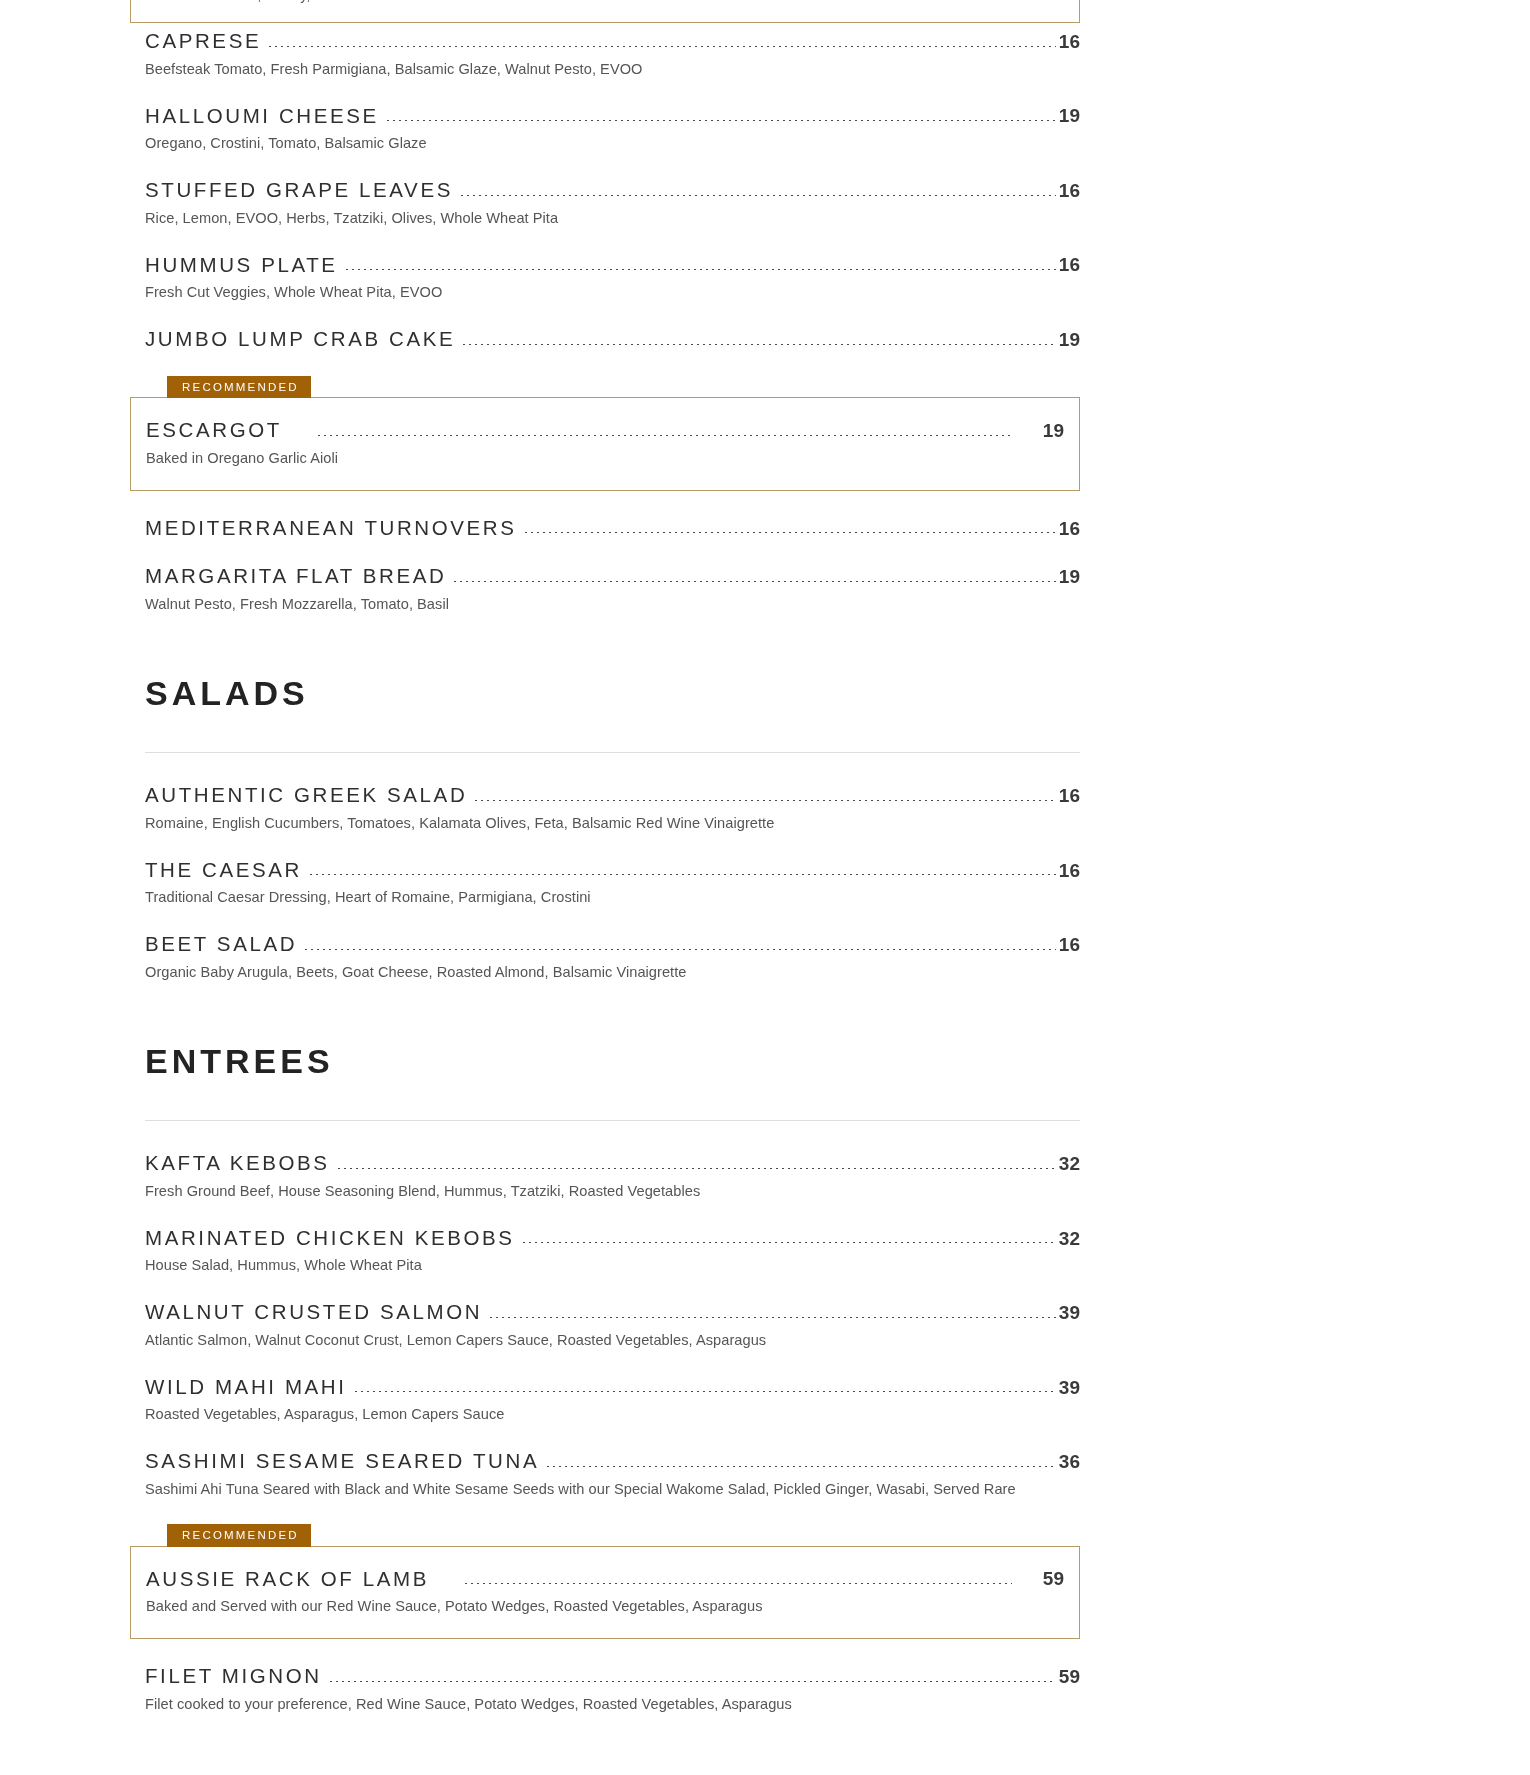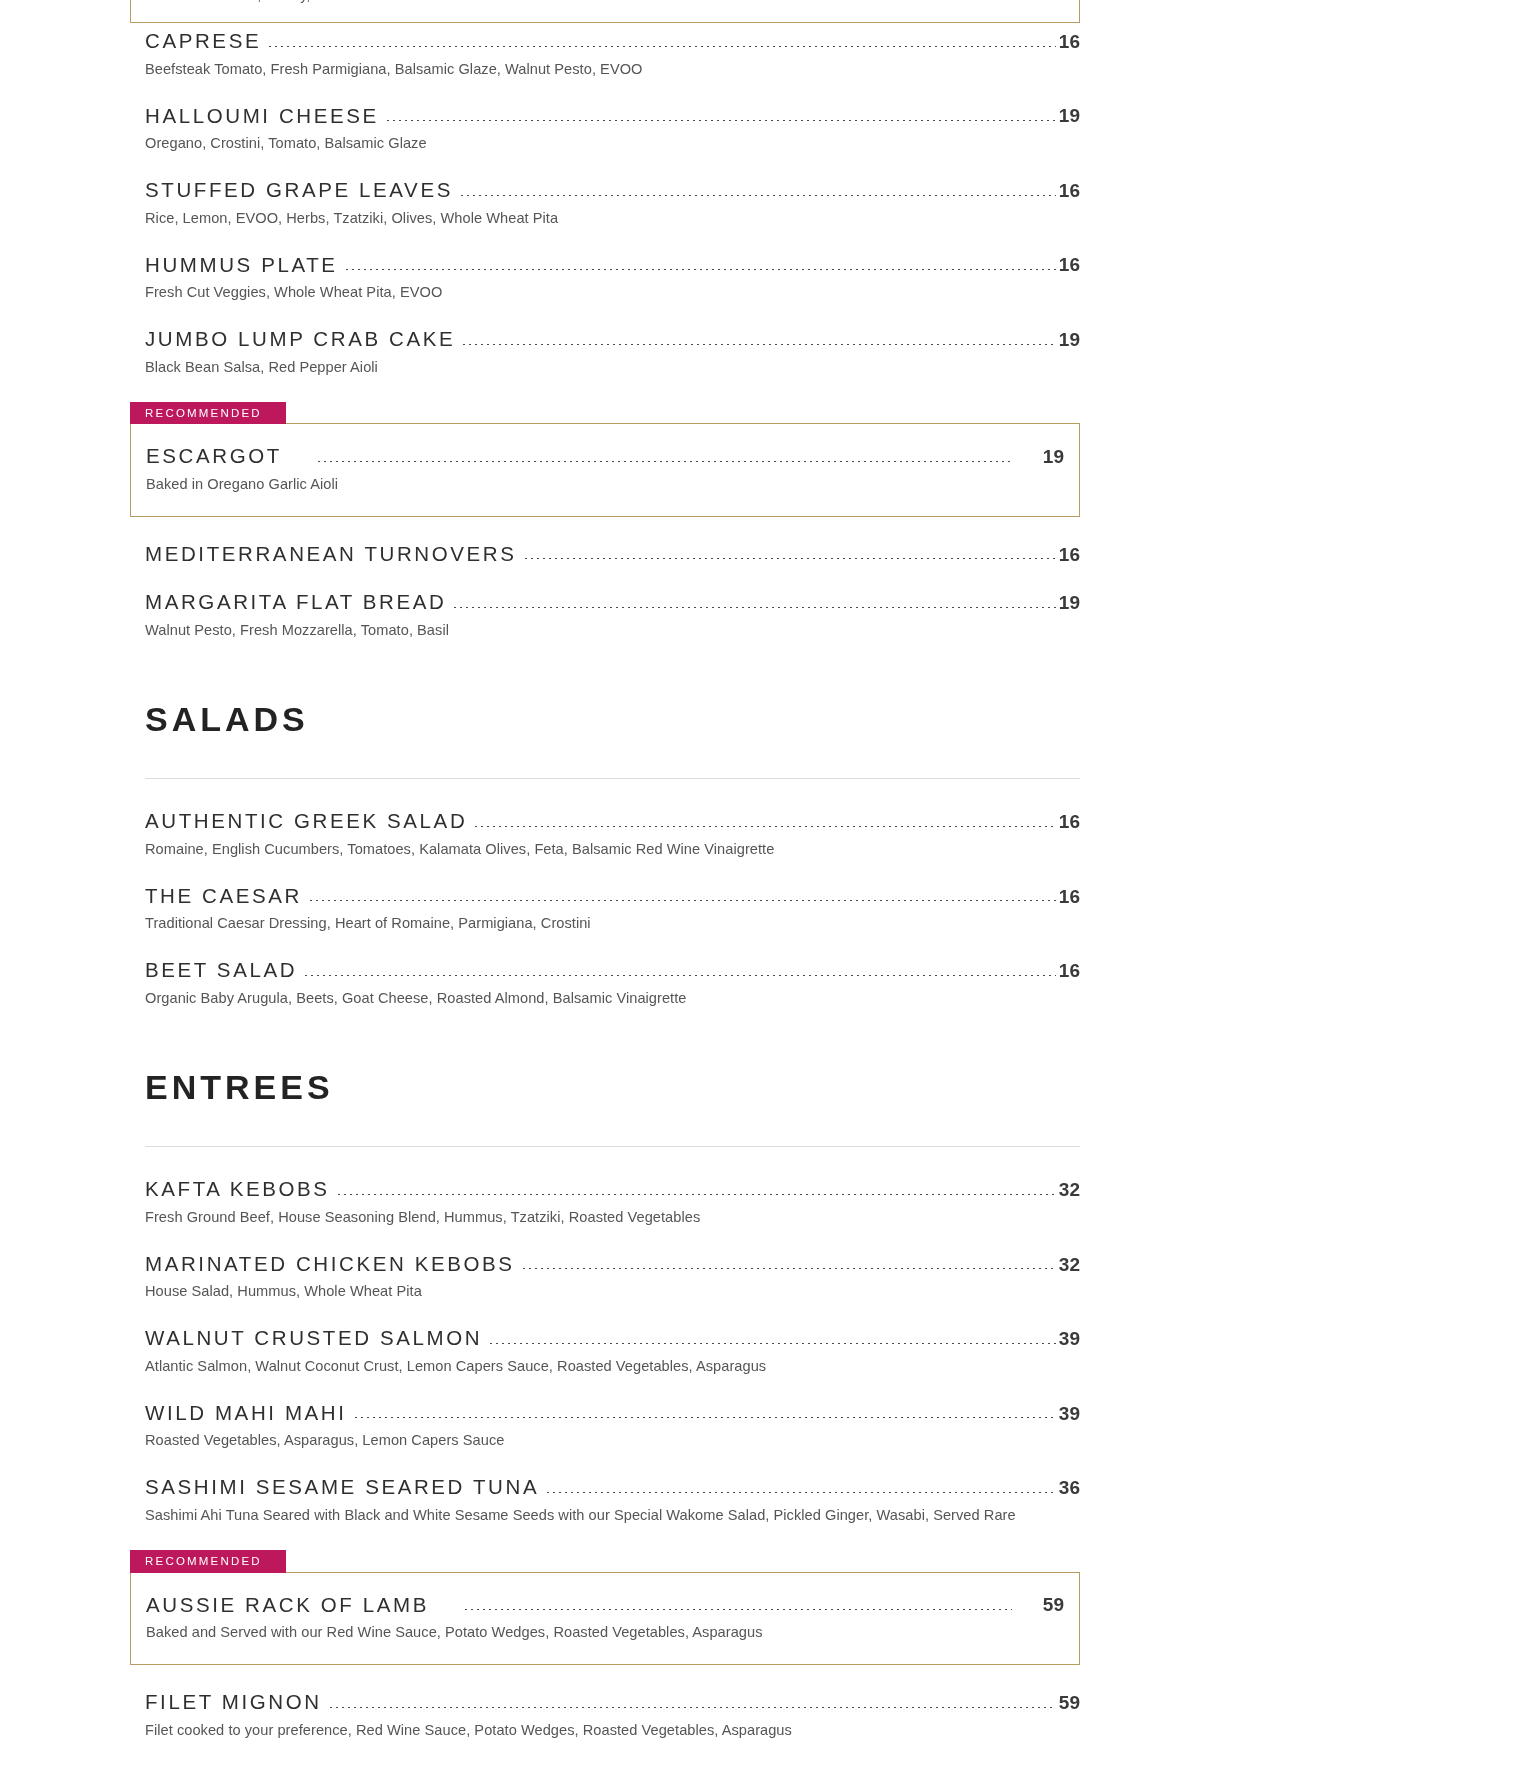--- a/index.html
+++ b/index.html
@@ -85,31 +85,32 @@
 
   
   .rec-wrap {
     padding-left: 130px;
     padding-right: 157px;
     margin-bottom: 25px;
     position: relative;
   }
   .rec-badge {
     display: inline-block;
-    background: #be185d;
+    background: #a16207;
     color: #ffffff;
     font-family: "Liberation Sans", sans-serif;
     font-size: 11.5px;
     letter-spacing: 2.2px;
     font-weight: 400;
     text-transform: uppercase;
-    padding: 5px 24px 5px 15px;
+    padding: 5px 12px 5px 15px;
     line-height: 1.1;
     position: relative;
     z-index: 2;
+    margin-left: 37px;
   }
   .rec-box {
     border: 1px solid #b89b62;
     border-top: 1px solid #b89b62;
     background: #ffffff;
     padding: 20px 15px 22px 15px;
     margin-top: -1px;
     position: relative;
     z-index: 1;
   }
@@ -213,21 +214,20 @@
           <span class="item-price">16</span>
         </div>
         <div class="item-desc">Fresh Cut Veggies, Whole Wheat Pita, EVOO</div>
       </div>
       <div class="item plain">
         <div class="item-line">
           <span class="item-name">JUMBO LUMP CRAB CAKE</span>
           <span class="leader"></span>
           <span class="item-price">19</span>
         </div>
-        <div class="item-desc">Black Bean Salsa, Red Pepper Aioli</div>
       </div>
       <div class="rec-wrap"><div class="rec-badge">RECOMMENDED</div><div class="rec-box">
           <div class="item-line">
             <span class="item-name">ESCARGOT</span>
             <span class="leader"></span>
             <span class="item-price">19</span>
           </div>
           <div class="item-desc">Baked in Oregano Garlic Aioli</div>
         </div></div>
       <div class="item plain">

